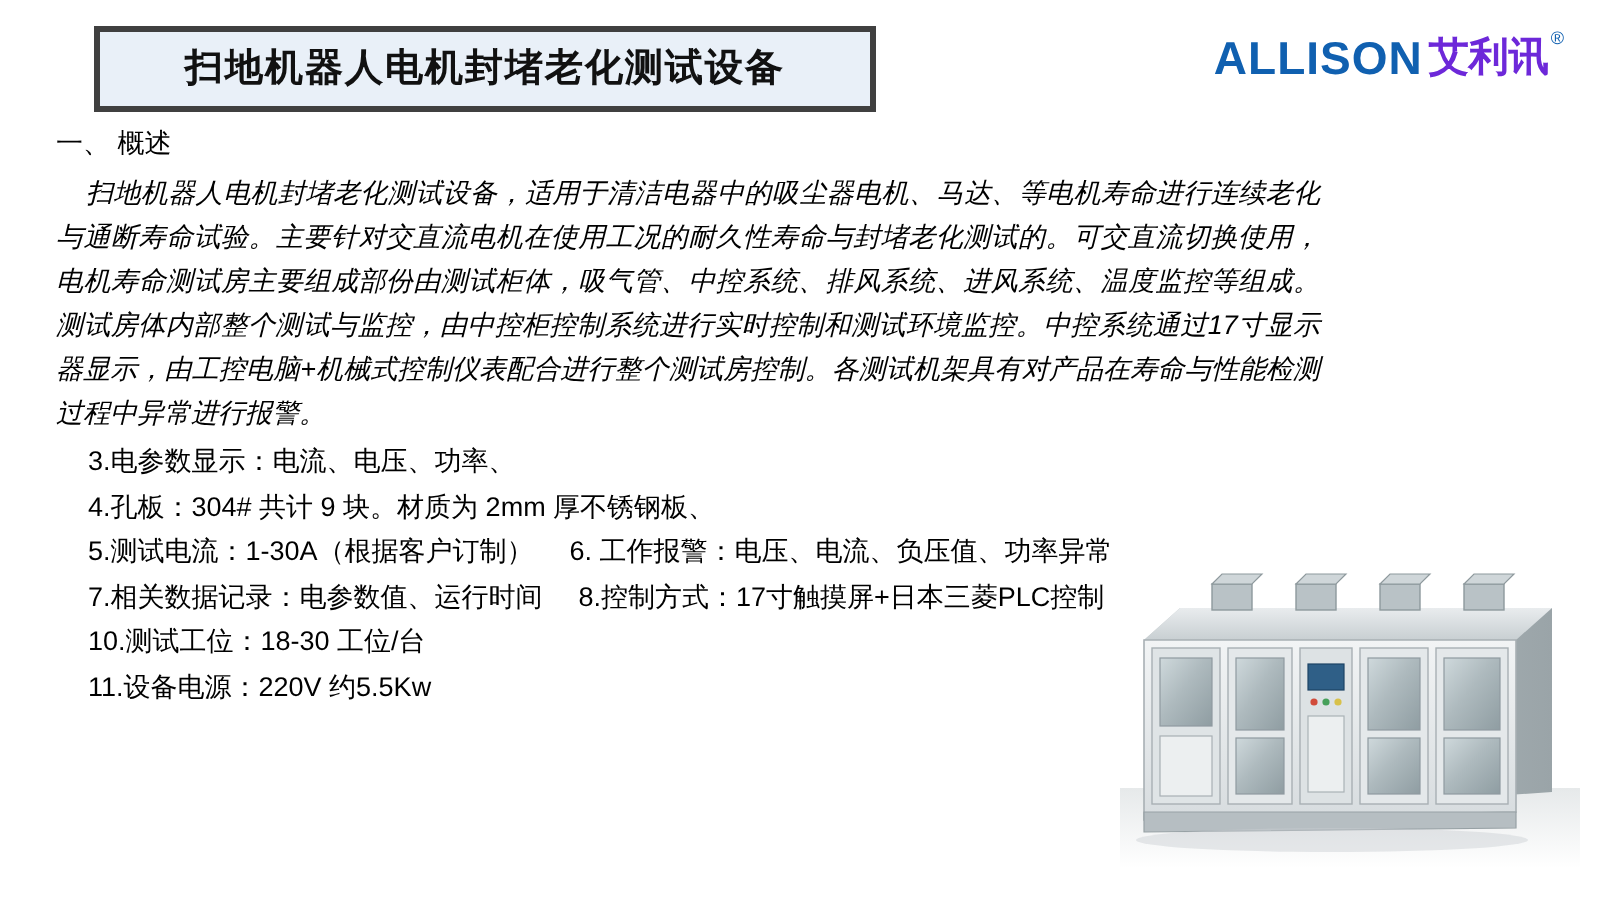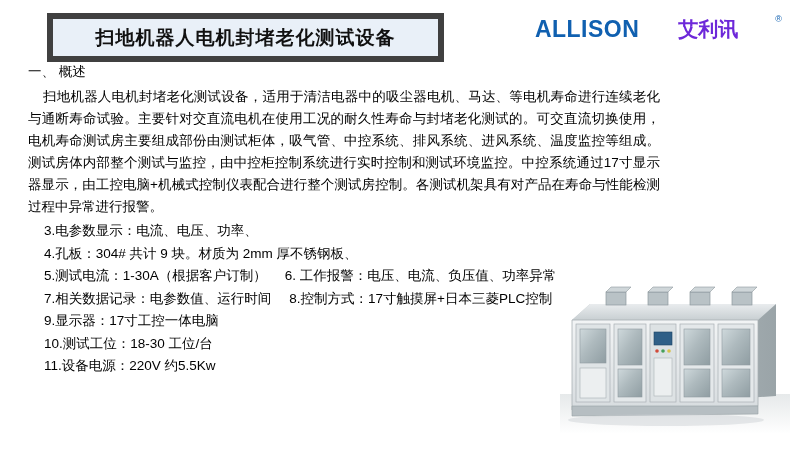--- a/index.html
+++ b/index.html
@@ -29,41 +29,40 @@
     width: 800px;
     height: 62px;
   }
   .title-box {
     position: absolute;
     left: 47px;
     top: 13px;
     width: 385px;
     height: 37px;
     background: #e9f0f8;
-    border: 6px solid #404040;
+    border: 3px solid #404040;
     display: flex;
     align-items: center;
     justify-content: center;
   }
   .title-box .title-text {
     font-size: 19px;
     font-weight: bold;
     color: #111111;
     letter-spacing: 1px;
     line-height: 1;
     white-space: nowrap;
   }
 
   .logo {
     position: absolute;
     right: 18px;
     top: 16px;
     display: flex;
     align-items: flex-start;
-    gap: 36px;
   }
   .logo-main {
     font-size: 23px;
     font-weight: bold;
     color: #1060b0;
     letter-spacing: 0.5px;
     line-height: 26px;
   }
   .logo-cn {
     font-size: 20px;
@@ -96,20 +95,21 @@
   .para {
     font-size: 13.5px;
     line-height: 22px;
     color: #000;
     margin: 0 28px 2px 28px;
     text-align: justify;
     text-indent: 0;
   }
   .para.indent {
     text-indent: 15px;
+    font-style: italic;
   }
   .sec-head2 {
     font-size: 13.5px;
     color: #000;
     margin: 3px 0 3px 28px;
     line-height: 21px;
   }
   .param-list {
     margin: 0;
     padding: 0;
@@ -173,23 +173,20 @@
       <li>
         <span>4.</span><span>孔板：304#  共计 9 块。材质为 2mm 厚不锈钢板、</span>
       </li>
       <li>
         <span>5.</span><span>测试电流：1-30A（根据客户订制）</span><span class="gap-sm"></span><span>6. 工作报警：电压、电流、负压值、功率异常</span>
       </li>
       <li>
         <span>7.</span><span>相关数据记录：电参数值、运行时间</span><span class="gap-sm"></span><span>8.控制方式：17寸触摸屏+日本三菱PLC控制</span>
       </li>
       <li>
-        <span>9.</span><span>显示器：17寸工控一体电脑</span>
-      </li>
-      <li>
         <span>10.</span><span>测试工位：18-30 工位/台</span>
       </li>
       <li>
         <span>11.</span><span>设备电源：220V  约5.5Kw</span>
       </li>
     </ul>
   </div>
 
   <div class="photo">
     <svg width="230" height="160" viewBox="0 0 230 160" xmlns="http://www.w3.org/2000/svg">

